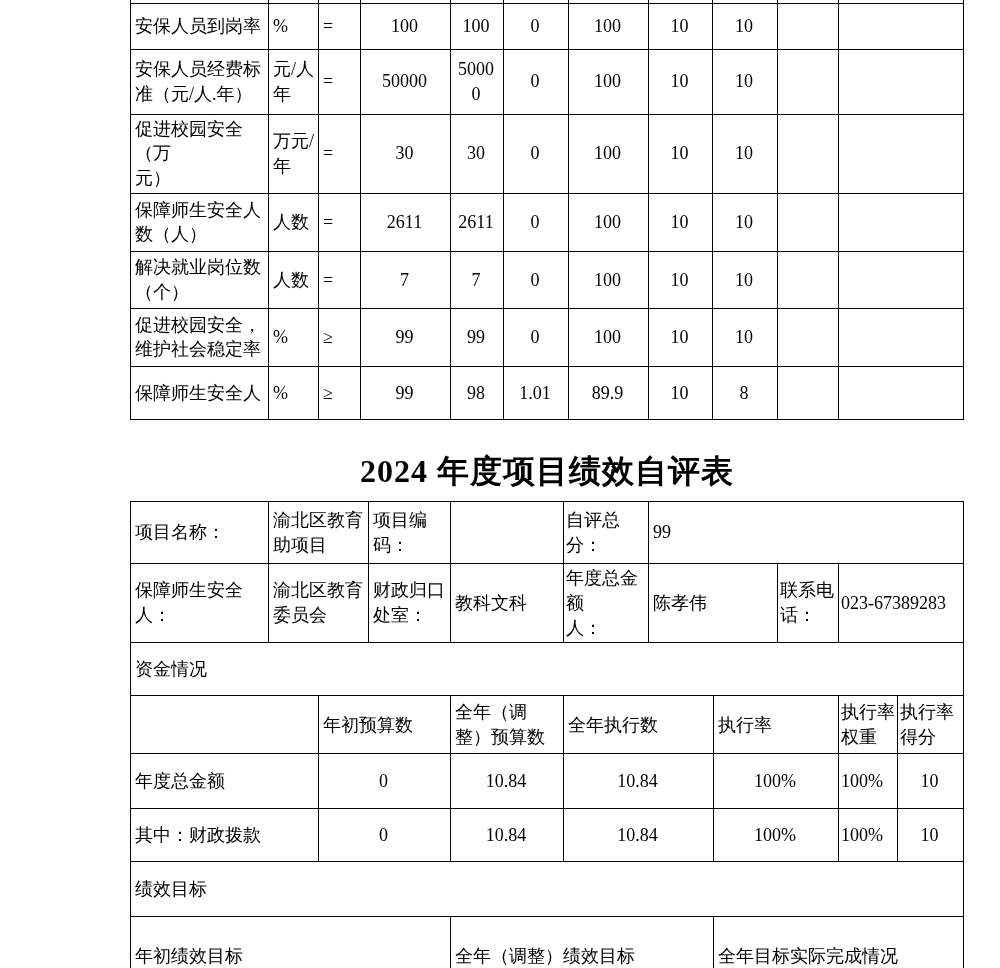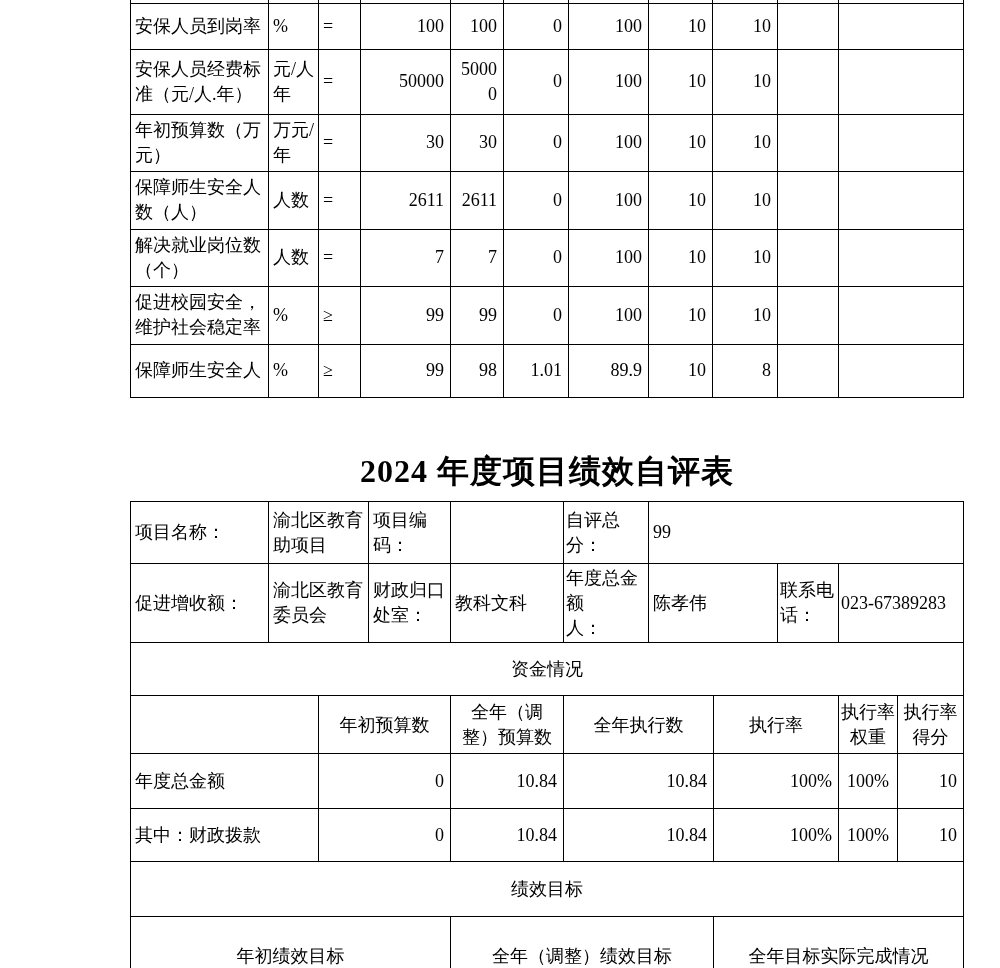--- a/index.html
+++ b/index.html
@@ -24,22 +24,22 @@
     vertical-align: middle;
     padding: 2px 4px;
     white-space: pre-line;
     word-break: break-all;
     overflow: hidden;
   }
   .t1 { position: absolute; left: 130px; top: 0; width: 834px; }
   .t2 { position: absolute; left: 130px; top: 501px; width: 834px; }
   tr.sliver td { border-top: none; height: 3px; padding: 0; }
   td.lbl { text-align: left; }
-  td.num { text-align: right; padding-right: 6px; margin-top: 16px; }
-  td.ctr { text-align: center; }
+  td.num { text-align: center; padding-right: 6px; margin-top: 16px; }
+  td.ctr { text-align: left; }
   td.tight { padding-left: 2px; padding-right: 2px; }
   .doc-title {
     position: absolute;
     left: 130px;
     top: 450px;
     width: 834px;
     text-align: center;
     font-size: 32px;
     font-weight: bold;
     letter-spacing: 1px;
@@ -100,21 +100,21 @@
       <td class="num">50000</td>
       <td class="num">50000</td>
       <td class="num">0</td>
       <td class="num">100</td>
       <td class="num">10</td>
       <td class="num">10</td>
       <td></td>
       <td></td>
     </tr>
     <tr style="height:57px">
-      <td class="lbl">年初预算数（万
+      <td class="lbl">促进校园安全（万
 元）</td>
       <td class="lbl">万元/
 年</td>
       <td class="lbl">=</td>
       <td class="num">30</td>
       <td class="num">30</td>
       <td class="num">0</td>
       <td class="num">100</td>
       <td class="num">10</td>
       <td class="num">10</td>
@@ -201,21 +201,21 @@
       <td class="lbl" colspan="2">渝北区教育
 助项目</td>
       <td class="lbl">项目编
 码：</td>
       <td class="lbl"></td>
       <td class="lbl tight">自评总
 分：</td>
       <td class="lbl" colspan="5">99</td>
     </tr>
     <tr style="height:67px">
-      <td class="lbl">促进增收额：</td>
+      <td class="lbl">保障师生安全人：</td>
       <td class="lbl" colspan="2">渝北区教育
 委员会</td>
       <td class="lbl">财政归口
 处室：</td>
       <td class="lbl">教科文科</td>
       <td class="lbl tight">年度总金额
 人：</td>
       <td class="lbl" colspan="2">陈孝伟</td>
       <td class="lbl tight">联系电
 话：</td>

